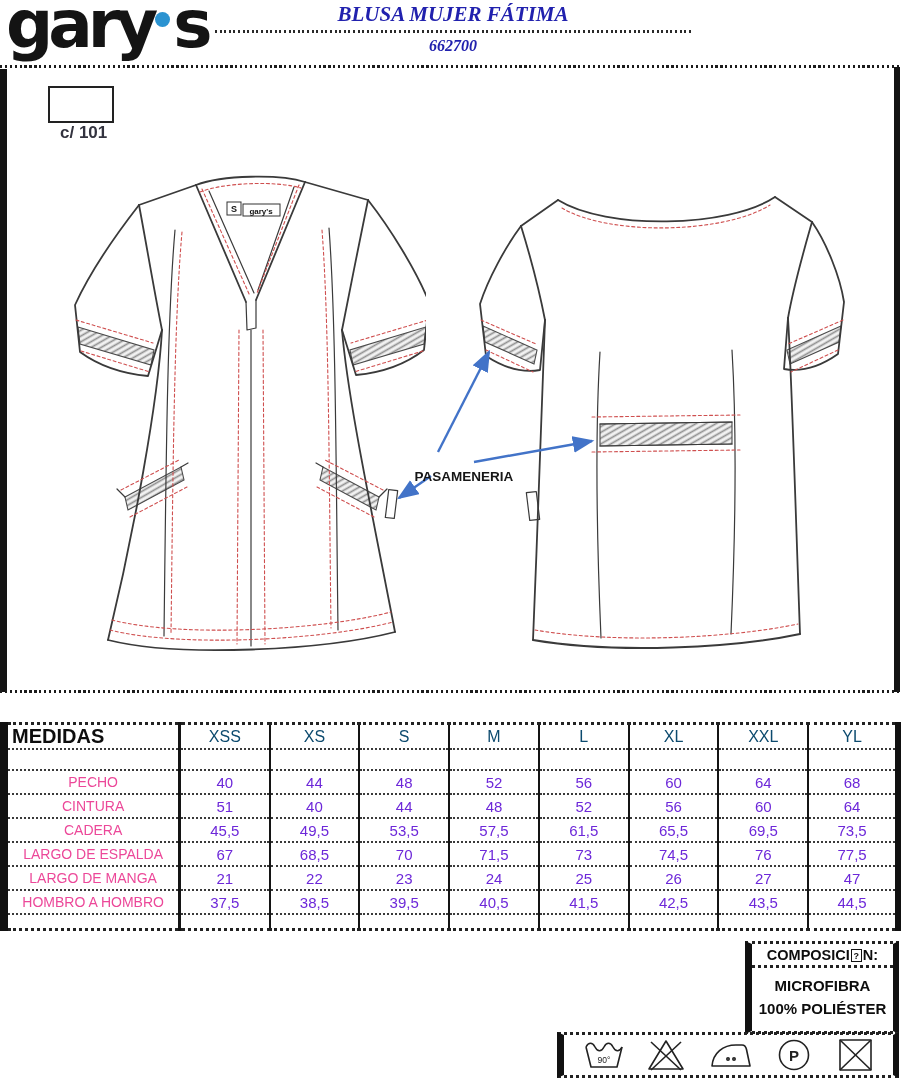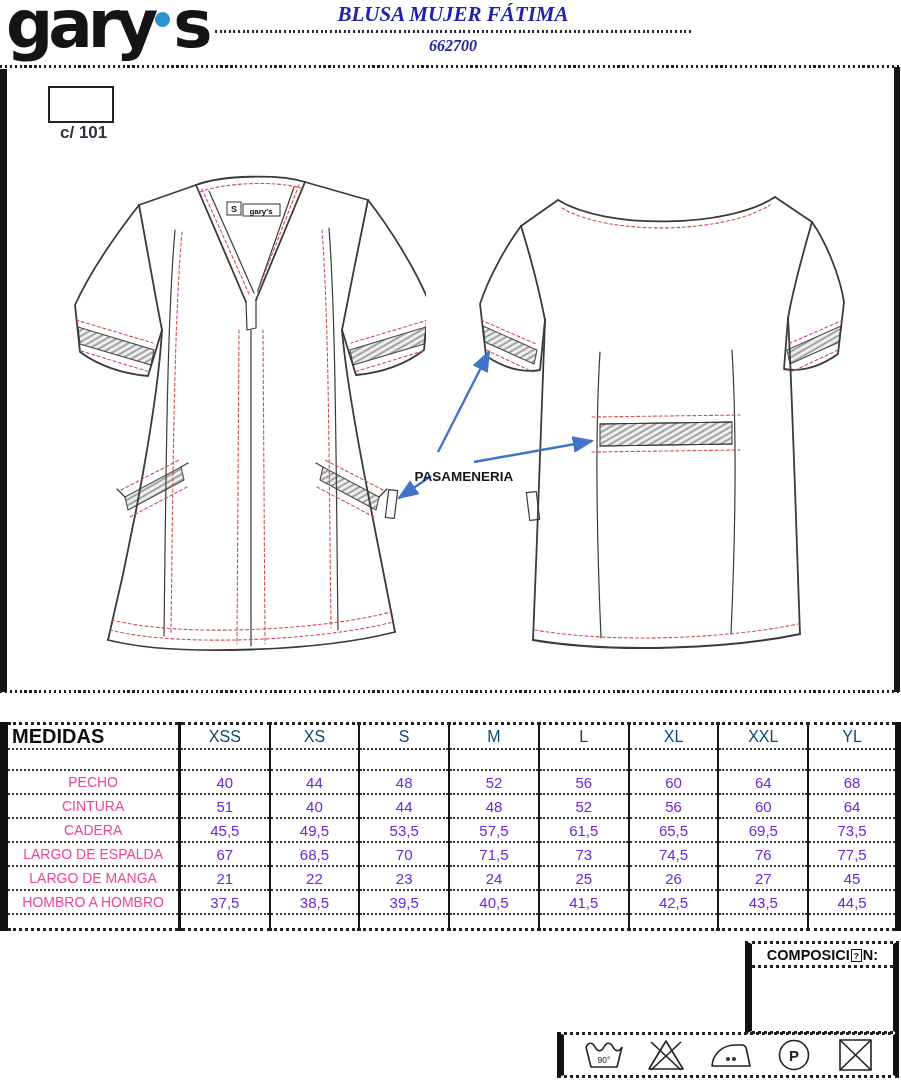--- a/index.html
+++ b/index.html
@@ -292,21 +292,21 @@
         </tr>
         <tr class="data">
           <td class="rowlbl lblcol">LARGO DE MANGA</td>
           <td class="val">21</td>
           <td class="val">22</td>
           <td class="val">23</td>
           <td class="val">24</td>
           <td class="val">25</td>
           <td class="val">26</td>
           <td class="val">27</td>
-          <td class="val">45</td>
+          <td class="val">47</td>
         </tr>
         <tr class="data">
           <td class="rowlbl lblcol">HOMBRO A HOMBRO</td>
           <td class="val">37,5</td>
           <td class="val">38,5</td>
           <td class="val">39,5</td>
           <td class="val">40,5</td>
           <td class="val">41,5</td>
           <td class="val">42,5</td>
           <td class="val">43,5</td>
@@ -322,20 +322,24 @@
             <td></td>
             <td></td>
             <td></td>
           </tr>
       </tbody>
     </table>
   </div>
 
   <div class="compo">
     <div class="compo-title"><span>COMPOSICI</span><span class="tofu">?</span><span>N:</span></div>
+    <div class="compo-lines">
+      <div>MICROFIBRA</div>
+      <div>100% POLIÉSTER</div>
+    </div>
   </div>
 
   <div class="care">
     <svg width="46" height="38" viewBox="0 0 44 38">
       <path d="M4,11 c2.6,-5 6.4,-5 9,0 c2.6,5 6.4,5 9,0 c2.6,-5 6.4,-5 9,0 c2.6,5 6.4,5 9,0"></path>
       <path d="M4,11 L9,31 L35,31 L40,11"></path>
       <text x="22" y="27" font-size="8.5" text-anchor="middle" stroke="none">90°</text>
     </svg>
     <svg width="46" height="38" viewBox="0 0 44 38">
       <path d="M22,5 L5,33 L39,33 Z"></path>

